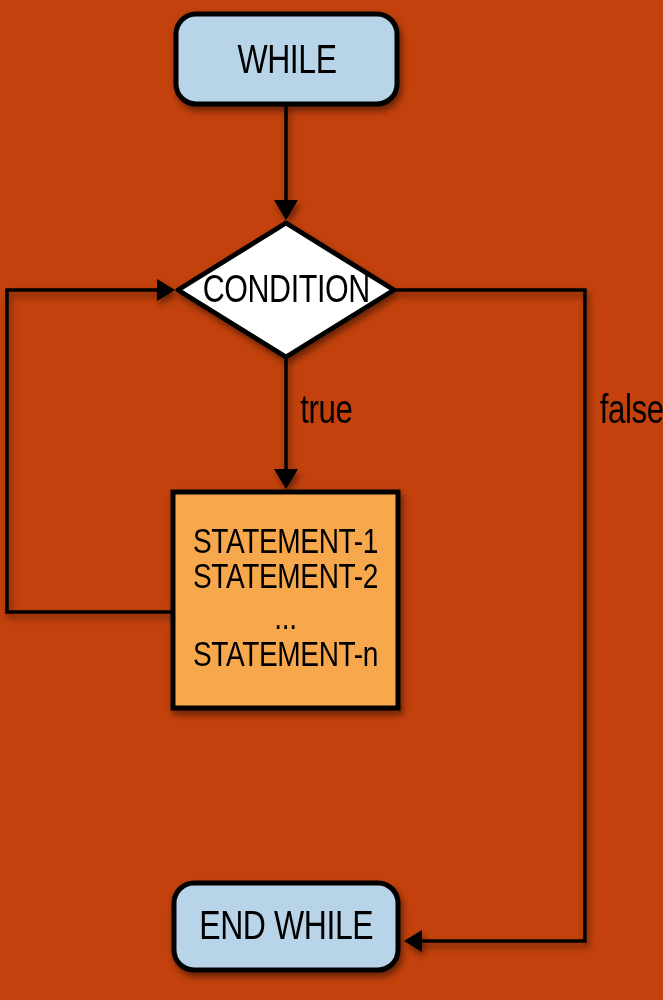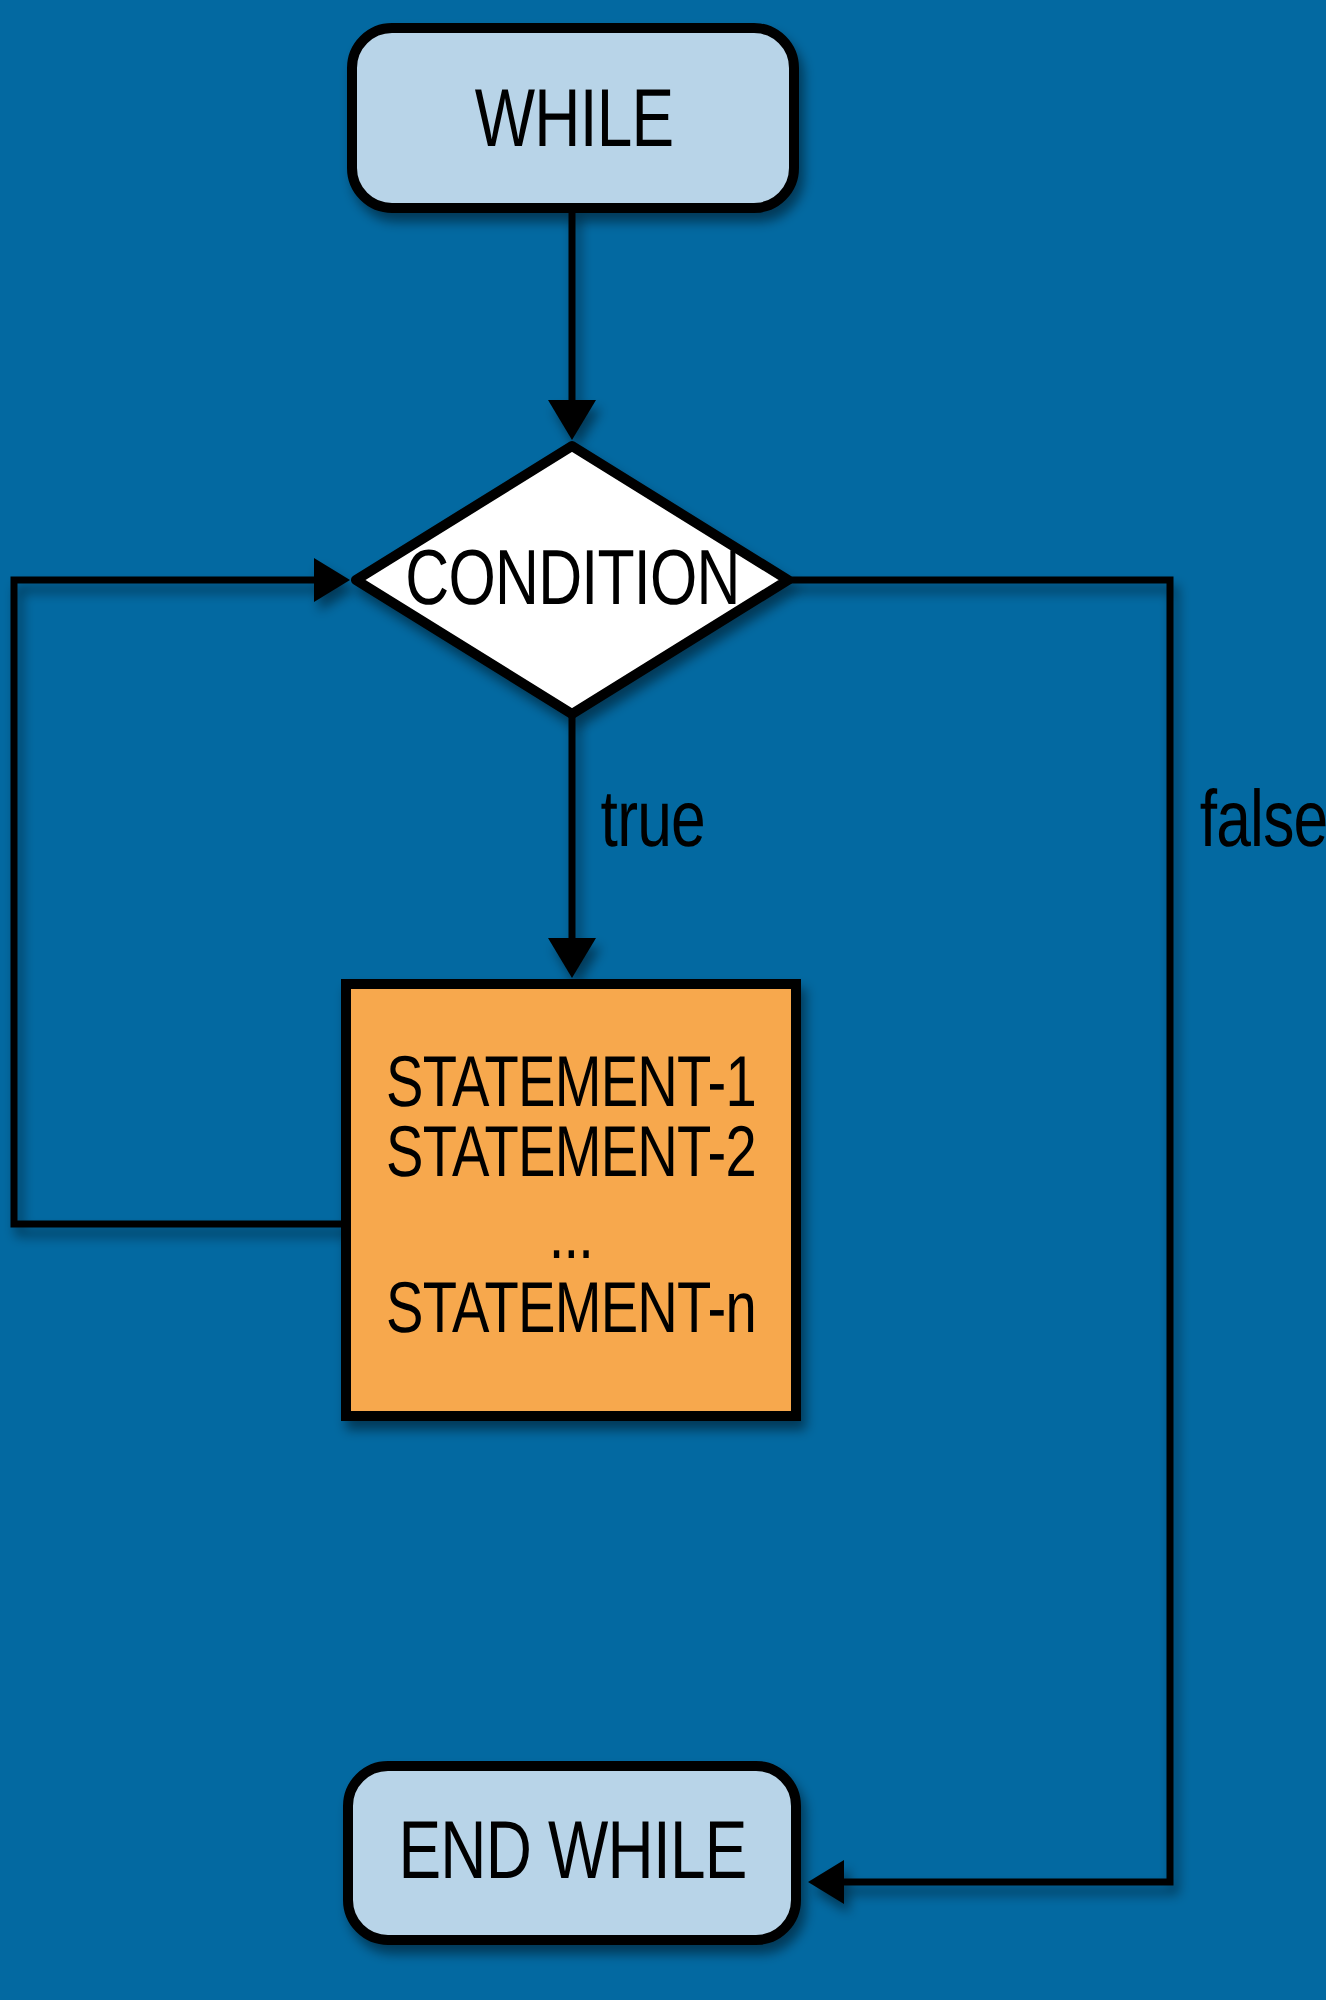--- a/index.html
+++ b/index.html
@@ -4,21 +4,21 @@
 <style>
   html, body {
     margin: 0;
     padding: 0;
     background: #ffffff;
   }
   .canvas {
     position: relative;
     width: 663px;
     height: 1000px;
-    background: #0369a1;
+    background: #c2410c;
     overflow: hidden;
   }
   svg {
     display: block;
   }
   .edge {
     fill: none;
     stroke: #000000;
     stroke-width: 3.5;
   }

